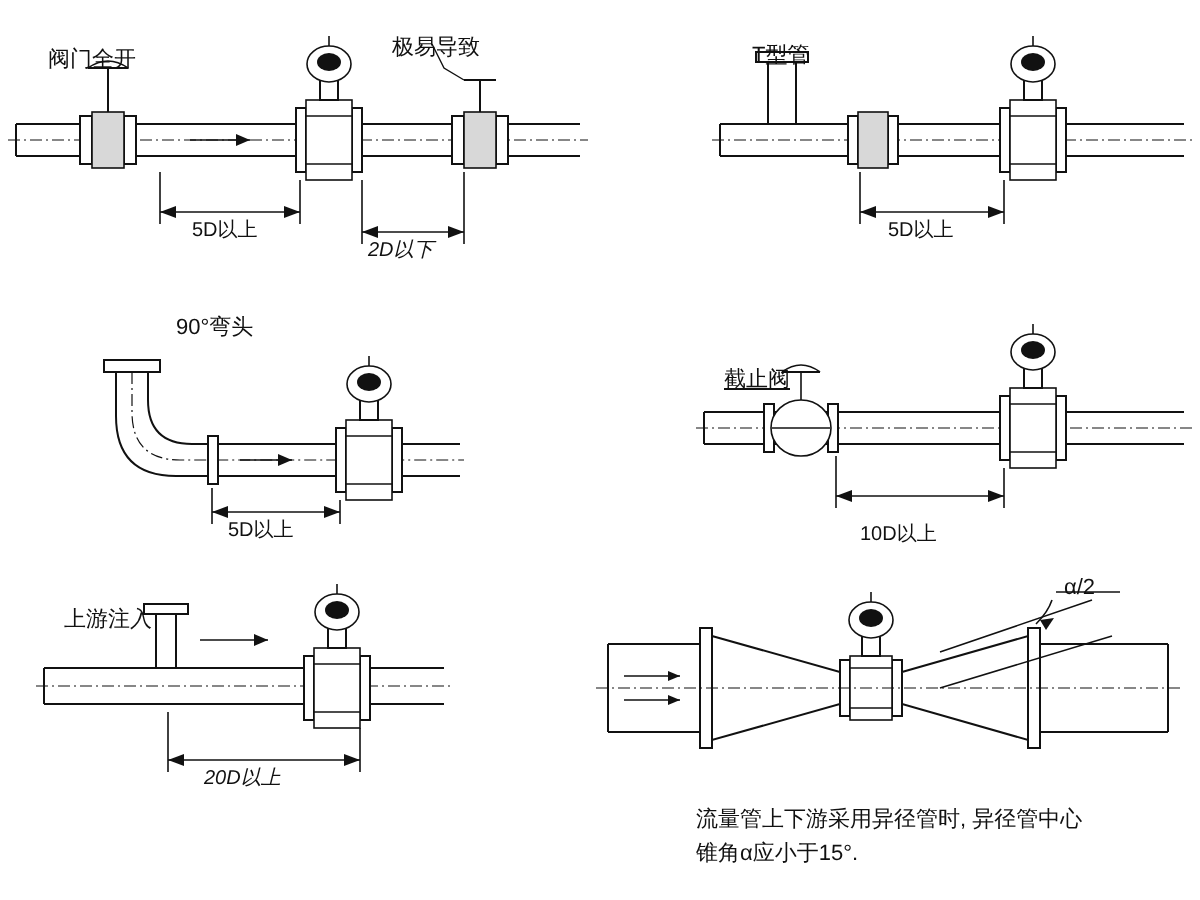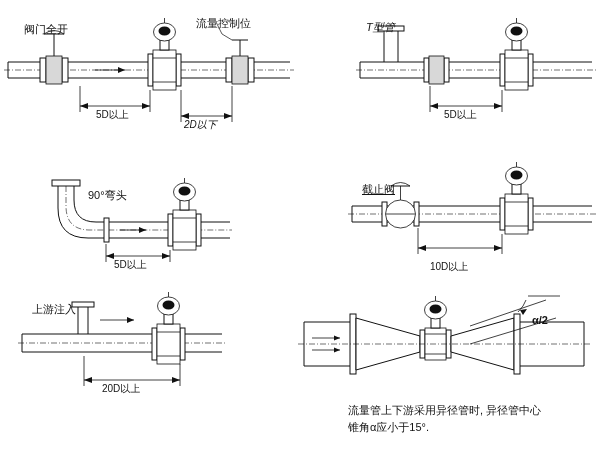--- a/index.html
+++ b/index.html
@@ -1,19 +1,19 @@
 <!DOCTYPE html>
 <html><head>
 <meta charset="utf-8">
 <style>
   html,body{margin:0;padding:0;}
   body{width:600px;height:450px;background:#ffffff;font-family:"Liberation Sans",sans-serif;overflow:hidden;}
   #stage{position:relative;width:600px;height:387px;}
   .lbl{position:absolute;font-size:11px;color:#111;white-space:nowrap;}
-  .lbl.b{font-weight:bold;margin-top:26px;}
+  .lbl.b{font-weight:normal;}
   .dim{position:absolute;font-size:10px;color:#111;white-space:nowrap;}
   .note{position:absolute;font-size:11px;color:#111;line-height:17px;white-space:pre;}
   svg{position:absolute;left:0;top:0;width:600px;height:450px;pointer-events:none;}
   .pipe{fill:none;stroke:#111;stroke-width:1;}
   .pipefill{fill:#ffffff;stroke:#111;stroke-width:1;}
   .thin{fill:none;stroke:#111;stroke-width:0.8;}
   .ctr{fill:none;stroke:#111;stroke-width:0.6;stroke-dasharray:6 2 1 2;}
   .hatch{fill:#d8d8d8;stroke:#111;stroke-width:0.8;}
   .blk{fill:#111;}
   .wht{fill:#fff;stroke:#111;stroke-width:0.8;}
@@ -238,34 +238,34 @@
 
       <line class="thin" x1="470" y1="326" x2="546" y2="300"></line>
       <line class="thin" x1="470" y1="344" x2="556" y2="318"></line>
       <path class="thin" d="M518 312 q6 -6 8 -12"></path>
       <polygon class="blk" points="520,310 527,309 523,315"></polygon>
       <line class="thin" x1="528" y1="296" x2="560" y2="296"></line>
     </g>
   </svg>
 
   <div class="lbl" style="left:24px;top:22px;">阀门全开</div>
-  <div class="lbl" style="left:196px;top:16px;">流量控制位</div>
+  <div class="lbl" style="left:196px;top:16px;">极易导致</div>
   <div class="dim" style="left:96px;top:108px;">5D以上</div>
   <div class="dim" style="left:184px;top:118px;font-style:italic;">2D以下</div>
 
-  <div class="lbl" style="left:366px;top:20px;font-style:italic;">T型管</div>
+  <div class="lbl" style="left:376px;top:20px;">T型管</div>
   <div class="dim" style="left:444px;top:108px;">5D以上</div>
 
-  <div class="lbl" style="left:88px;top:156px;margin-top:32px;">90°弯头</div>
+  <div class="lbl" style="left:88px;top:156px;">90°弯头</div>
   <div class="dim" style="left:114px;top:258px;">5D以上</div>
 
   <div class="lbl" style="left:362px;top:182px;text-decoration:underline;">截止阀</div>
   <div class="dim" style="left:430px;top:260px;">10D以上</div>
 
   <div class="lbl" style="left:32px;top:302px;">上游注入</div>
-  <div class="dim" style="left:102px;top:382px;">20D以上</div>
+  <div class="dim" style="left:102px;top:382px;font-style:italic;">20D以上</div>
 
   <div class="lbl b" style="left:532px;top:288px;">α/2</div>
 
   <div class="note" style="left:348px;top:402px;">流量管上下游采用异径管时, 异径管中心
 锥角α应小于15°.</div>
 
 </div>
 
 </body></html>

